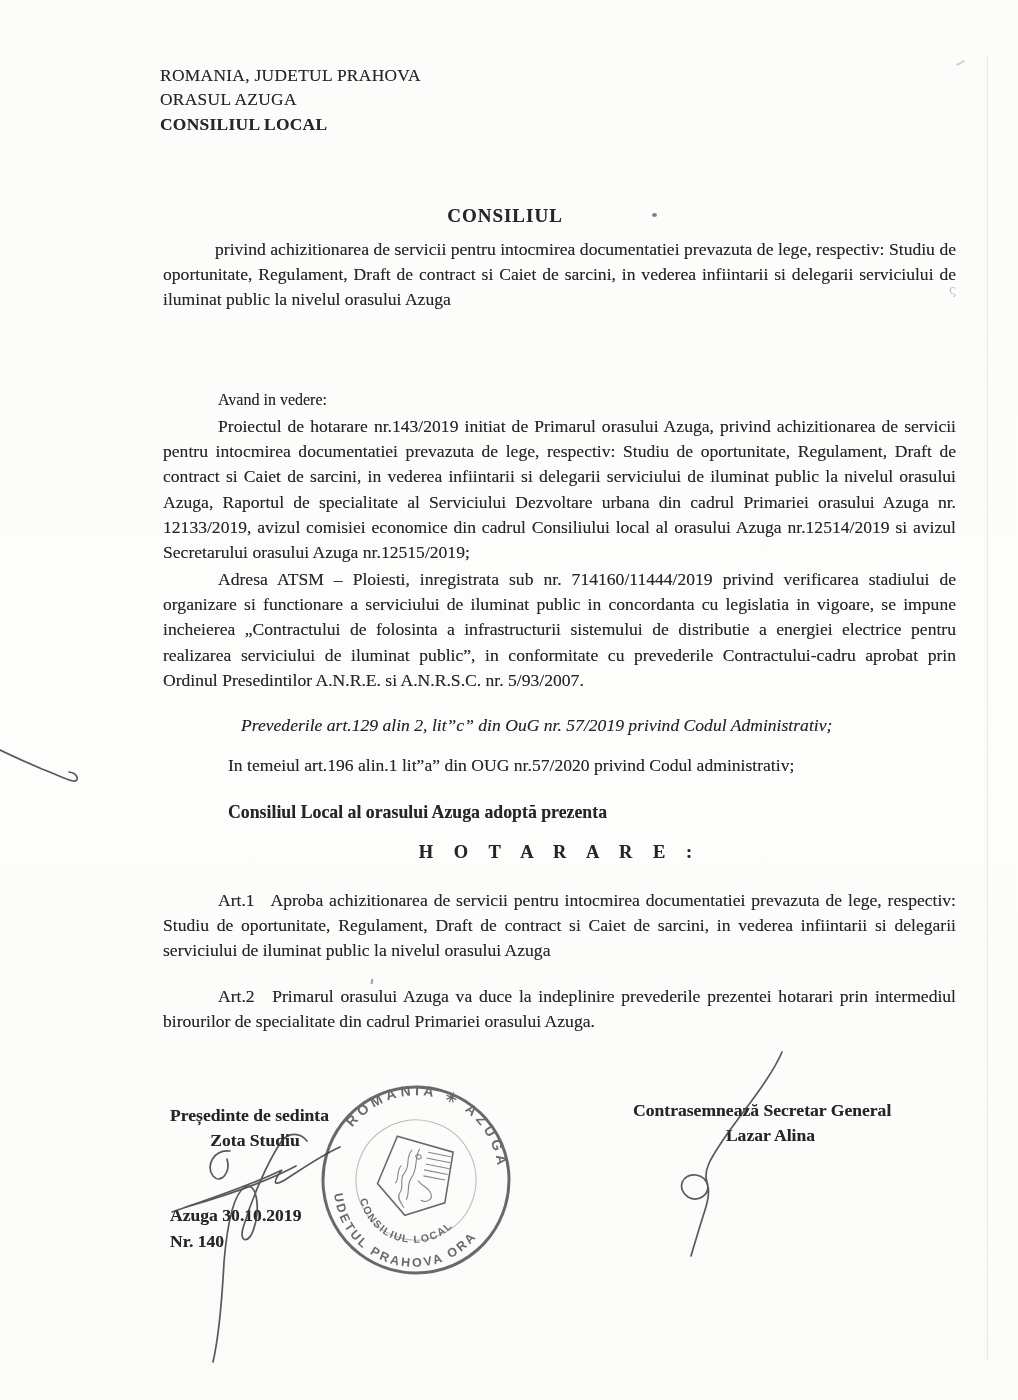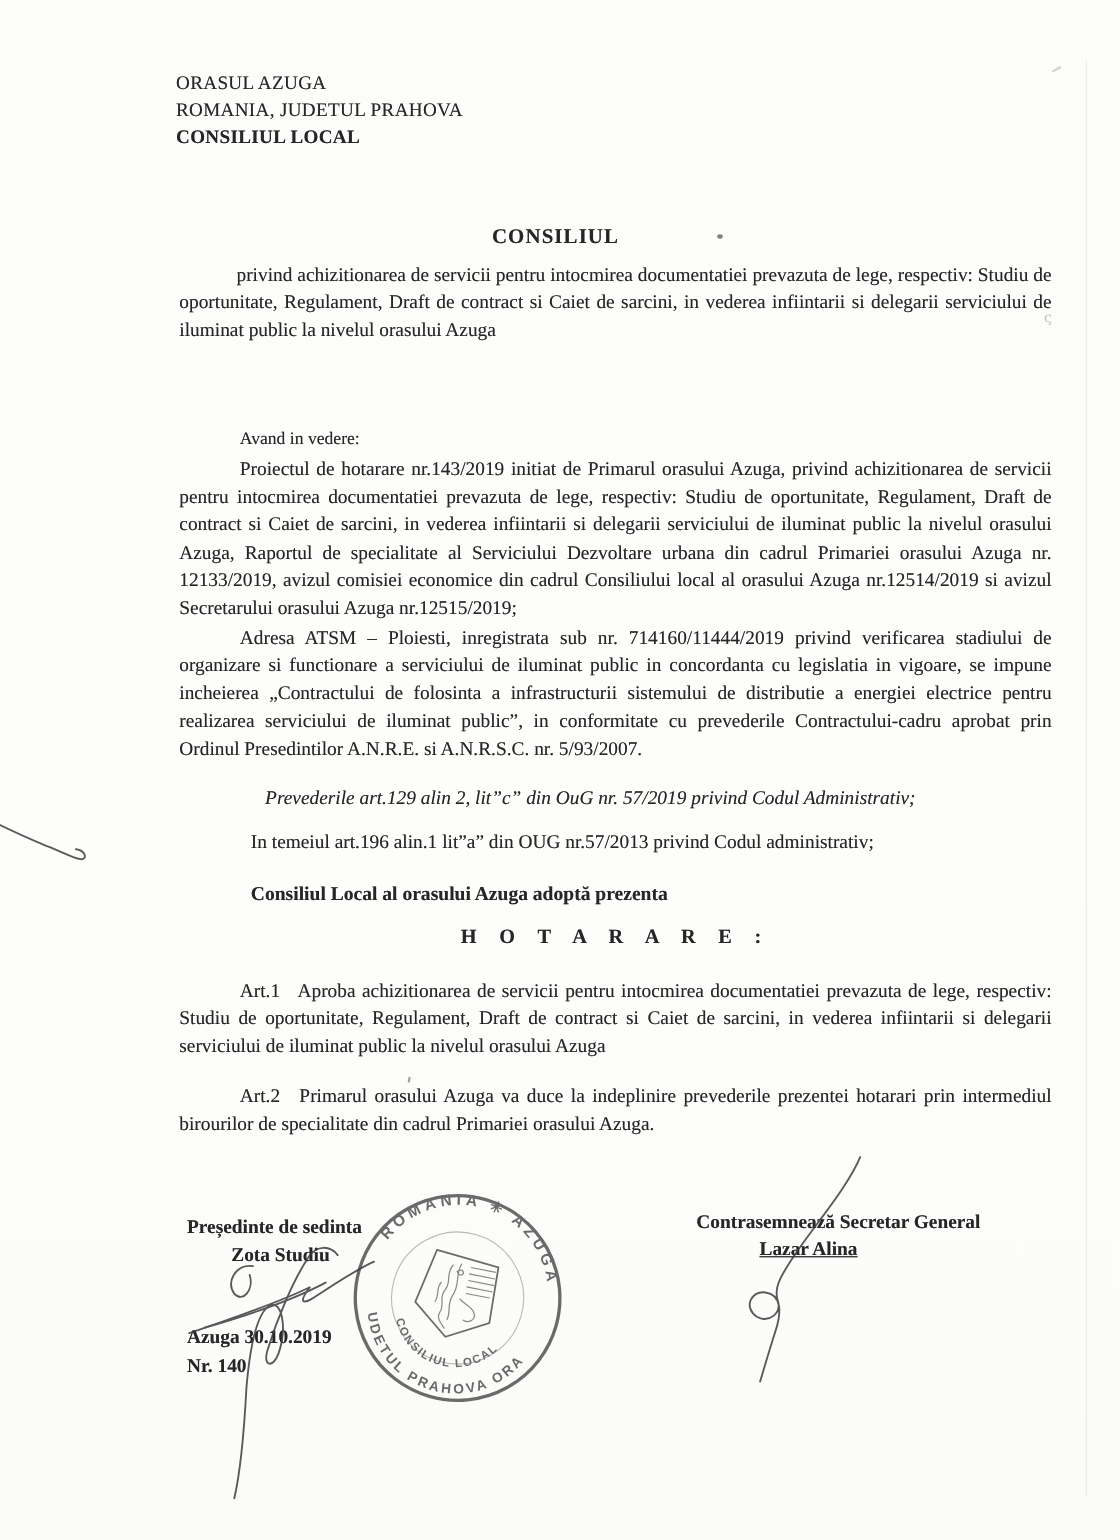--- a/index.html
+++ b/index.html
@@ -30,52 +30,52 @@
   .articles{left:163px;top:888px;width:793px;}
   .articles p{margin:0 0 20px 0;text-indent:55px;}
   .art-label{font-weight:normal;margin-right:4px;margin-top:40px;}
   .art-label::after{content:"\00a0\00a0";}
   .sig{font-size:17.6px;font-weight:bold;}
   .sig-left-role{left:170px;top:1105px;}
   .sig-left-name{left:170px;top:1130px;width:170px;text-align:center;}
   .sig-date{left:170px;top:1205px;}
   .sig-nr{left:170px;top:1231px;}
   .sig-right-role{left:633px;top:1100px;}
-  .sig-right-name{left:655px;top:1125px;width:160px;text-align:center;text-decoration:underline;}
+  .sig-right-name{left:655px;top:1125px;width:160px;text-align:right;}
   .stamp-wrap{left:314px;top:1082px;width:204px;height:196px;}
   .ink-overlay{left:0;top:0;width:1018px;height:1400px;pointer-events:none;}
   .scan-line{left:987px;top:55px;width:1px;height:1305px;background:rgba(110,110,110,0.12);}
   .title-dot{left:652px;top:213px;width:5px;height:4px;border-radius:50%;background:rgba(45,45,45,0.6);}
   .speck-a{left:956px;top:62px;width:9px;height:2px;background:rgba(110,110,110,0.3);transform:rotate(-28deg);}
   .speck-b{left:949px;top:282px;font-size:13px;color:rgba(120,120,120,0.45);font-family:"DejaVu Serif",serif;}
   .speck-c{left:371px;top:979px;width:2px;height:5px;background:rgba(70,70,70,0.5);transform:rotate(10deg);}
   .stamp-text{font-family:"Liberation Sans",sans-serif;font-weight:bold;fill:#4a4a4a;}
 </style>
 </head>
 <body>
 
 <div class="page">
 
   <div class="abs letterhead soft">
+    <div>ROMANIA, JUDETUL PRAHOVA</div>
     <div>ORASUL  AZUGA</div>
-    <div>ROMANIA, JUDETUL PRAHOVA</div>
     <div class="b">CONSILIUL LOCAL</div>
   </div>
 
   <div class="abs doc-title soft">CONSILIUL</div>
   <div class="abs title-dot"></div>
 
   <div class="abs doc-text subtitle soft">privind achizitionarea de servicii pentru intocmirea documentatiei prevazuta de lege, respectiv: Studiu de oportunitate, Regulament, Draft de contract  si Caiet de sarcini, in vederea infiintarii si delegarii serviciului de iluminat public la nivelul orasului Azuga</div>
 
   <div class="abs preamble-label soft">Avand in vedere:</div>
   <p class="abs doc-text para p1 soft">Proiectul de hotarare nr.143/2019 initiat de Primarul orasului Azuga,  privind achizitionarea de servicii pentru intocmirea documentatiei prevazuta de lege, respectiv: Studiu de oportunitate, Regulament, Draft de contract  si Caiet de sarcini, in vederea infiintarii si delegarii serviciului de iluminat public la nivelul orasului Azuga, Raportul de specialitate al Serviciului Dezvoltare urbana din cadrul Primariei orasului Azuga nr. 12133/2019, avizul comisiei economice  din cadrul Consiliului local al orasului Azuga nr.12514/2019 si avizul  Secretarului orasului Azuga nr.12515/2019;</p>
   <p class="abs doc-text para p2 soft">Adresa ATSM – Ploiesti, inregistrata sub nr. 714160/11444/2019 privind verificarea stadiului de organizare si functionare a serviciului de iluminat public in concordanta cu legislatia in vigoare, se impune incheierea „Contractului de folosinta a infrastructurii sistemului de distributie a energiei electrice pentru realizarea serviciului de iluminat public”, in conformitate cu prevederile Contractului-cadru aprobat prin Ordinul Presedintilor A.N.R.E. si A.N.R.S.C. nr. 5/93/2007.</p>
   <p class="abs doc-text para p4 soft">Prevederile art.129 alin 2, lit”c” din OuG nr. 57/2019 privind Codul Administrativ;</p>
 
-  <div class="abs doc-text legal soft">In temeiul art.196 alin.1 lit”a” din OUG nr.57/2013 privind Codul administrativ;</div>
+  <div class="abs doc-text legal soft">In temeiul art.196 alin.1 lit”a” din OUG nr.57/2020 privind Codul administrativ;</div>
 
   <div class="abs adopt soft">Consiliul Local al orasului Azuga adoptă prezenta</div>
 
   <div class="abs decision-heading soft">H O T A R A R E :</div>
 
   <div class="abs doc-text articles">
     <p class="soft">
       <span class="art-label">Art.1</span><span>Aproba  achizitionarea de servicii pentru intocmirea documentatiei prevazuta de lege, respectiv: Studiu de oportunitate, Regulament, Draft de contract  si Caiet de sarcini, in vederea infiintarii si delegarii serviciului de iluminat public la nivelul orasului Azuga</span>
     </p>
     <p class="soft">

